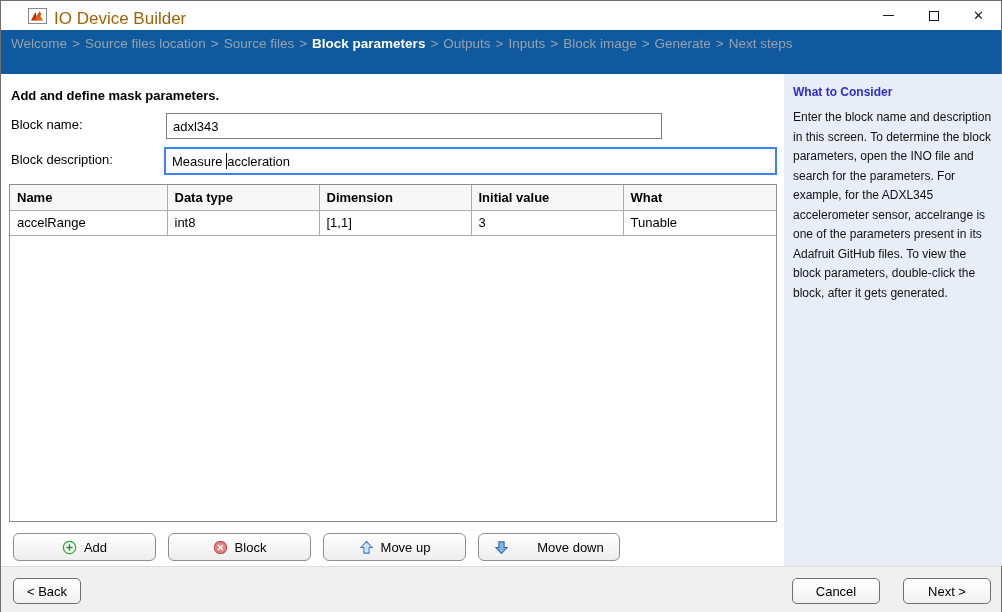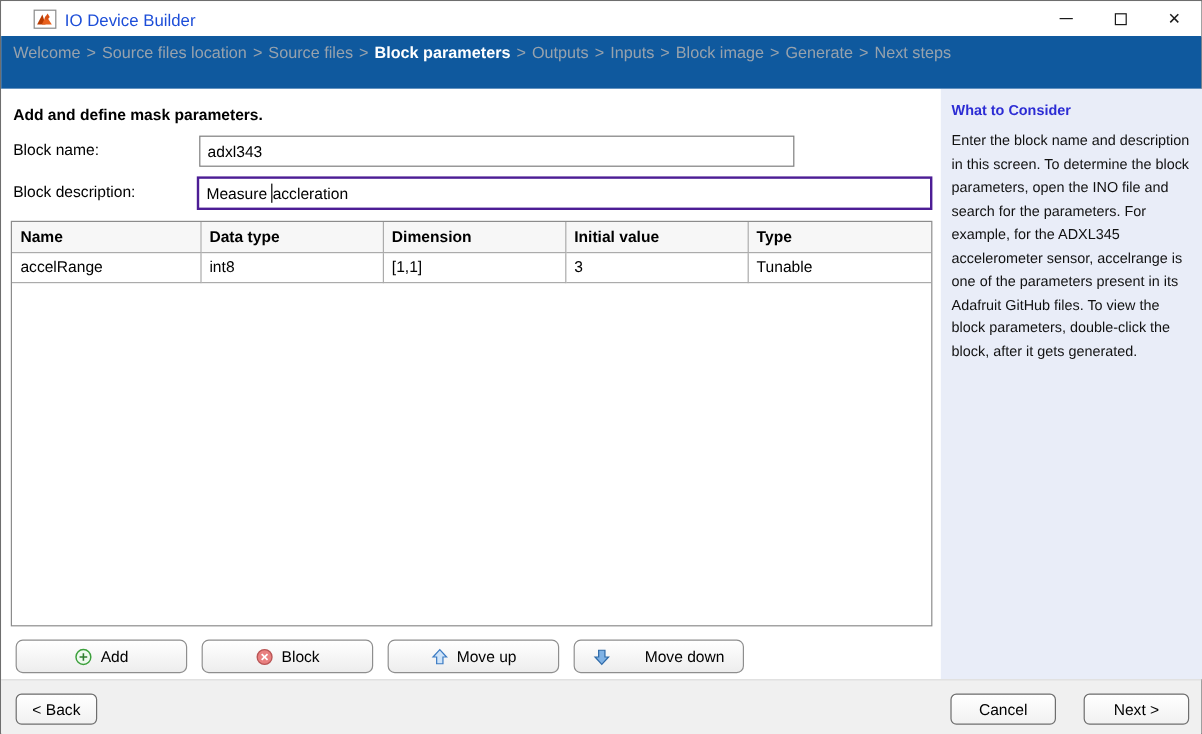--- a/index.html
+++ b/index.html
@@ -11,21 +11,21 @@
     background: #fff; border: 1px solid #6e6e6e;
   }
 
   
   .titlebar { position: absolute; left: 0; top: 0; width: 100%; height: 30px; background: #fff; }
   .app-icon {
     position: absolute; left: 27px; top: 7px; width: 19px; height: 16px;
     border: 1px solid #8a8a8a; background: #fff;
   }
   .app-icon svg { width: 100%; height: 100%; display: block; }
-  .title-text { position: absolute; left: 53px; top: 8px; font-size: 14px; color: #1d4ed8; white-space: nowrap; }
+  .title-text { position: absolute; left: 53px; top: 8px; font-size: 17px; color: #a16207; white-space: nowrap; }
   .win-btn {
     position: absolute; top: 0; width: 45px; height: 29px;
     display: flex; align-items: center; justify-content: center; cursor: default;
   }
   .win-btn.min { right: 90px; }
   .win-btn.max { right: 45px; }
   .win-btn.close { right: 0; }
   .glyph-min { width: 11px; height: 0; border-top: 1px solid #1a1a1a; display: block; }
   .glyph-max { width: 10px; height: 10px; border: 1px solid #1a1a1a; display: block; }
   .glyph-close { font-size: 13px; color: #1a1a1a; line-height: 1; }
@@ -47,21 +47,21 @@
   .lbl-name { top: 43px; }
   .lbl-desc { top: 78px; }
 
   .text-input {
     position: absolute; border: 1px solid #7f7f7f; background: #fff;
     font-family: "Liberation Sans", sans-serif; font-size: 13px; color: #000; padding: 0 6px;
   }
   .input-name { left: 165px; top: 39px; width: 496px; height: 26px; }
   .input-desc {
     position: absolute; left: 163px; top: 73px; width: 613px; height: 28px;
-    border: 2px solid #4c1d95; background: #fff; display: flex; align-items: center;
+    border: 2px solid #3b82f6; background: #fff; display: flex; align-items: center;
     font-size: 13px; padding: 0 6px; white-space: pre;
   }
   .caret { display: inline-block; width: 1px; height: 16px; background: #000; }
 
   
   .table-wrap {
     position: absolute; left: 8px; top: 110px; width: 768px; height: 338px;
     border: 1px solid #8c8c8c; background: #fff; overflow: hidden;
   }
   table { border-collapse: collapse; width: 100%; font-size: 13px; table-layout: fixed; }
@@ -159,21 +159,21 @@
             <col class="col-dim">
             <col class="col-init">
             <col class="col-type">
         </colgroup>
         <thead>
           <tr>
             <th>Name</th>
             <th>Data type</th>
             <th>Dimension</th>
             <th>Initial value</th>
-            <th>Type</th>
+            <th>What</th>
           </tr>
         </thead>
         <tbody>
           <tr>
             <td>accelRange</td>
             <td>int8</td>
             <td>[1,1]</td>
             <td>3</td>
             <td>Tunable</td>
           </tr>

